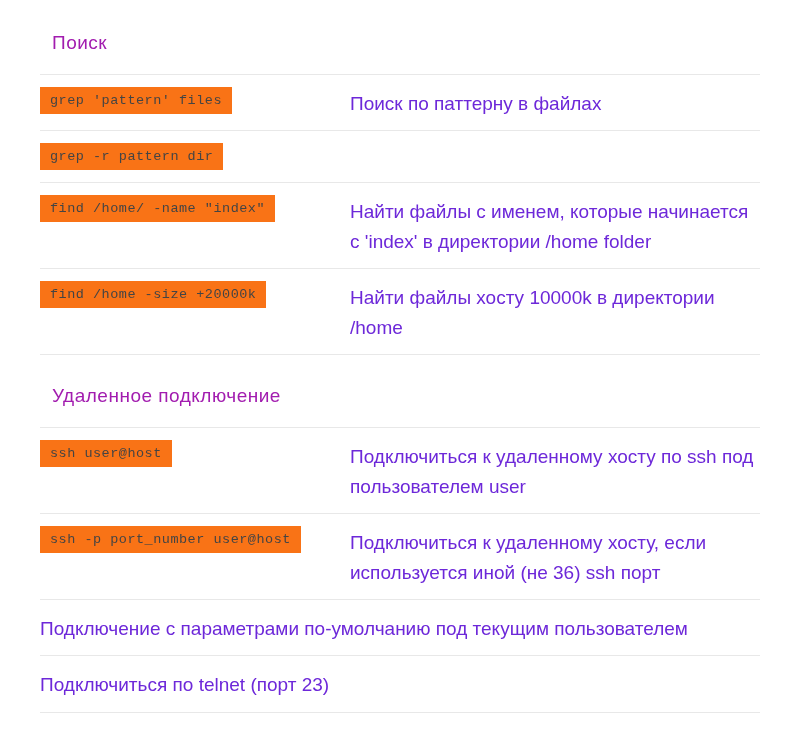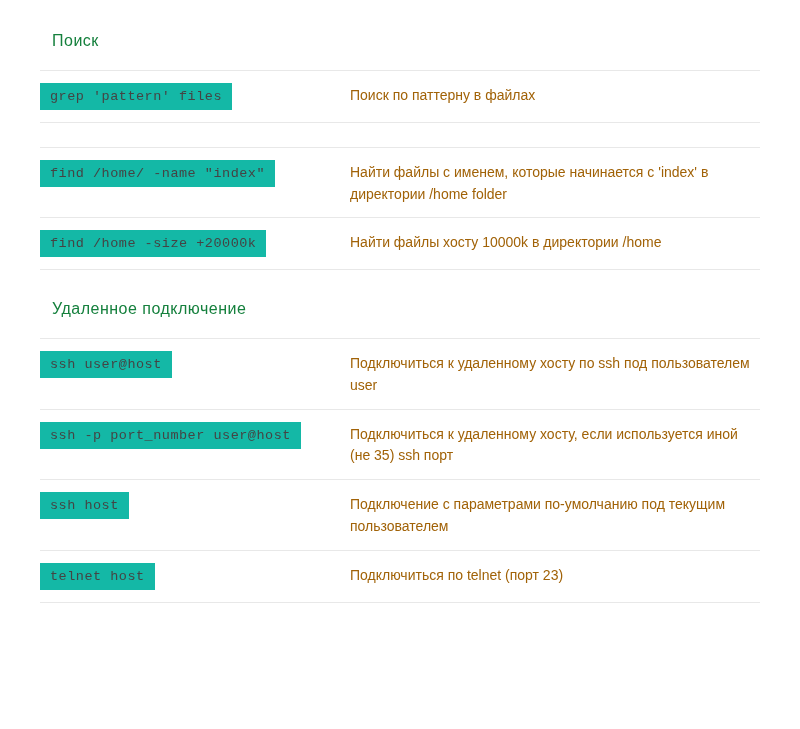--- a/index.html
+++ b/index.html
@@ -4,69 +4,72 @@
   <style>
     * { box-sizing: border-box; margin: 0; padding: 0; }
     body {
       font-family: -apple-system, BlinkMacSystemFont, "Segoe UI", Arial, sans-serif;
       background: #ffffff;
       width: 800px;
       padding: 20px 40px 30px 40px;
       color: #555;
     }
     .section-title {
-      font-size: 16px;
+      font-size: 19px;
       font-weight: 400;
-      color: #15803d;
+      color: #a21caf;
       margin: 12px 0 20px 12px;
       letter-spacing: 0.5px;
     }
     .row {
       display: flex;
       align-items: flex-start;
       padding: 12px 0;
       border-bottom: 1px solid #e8e8e8;
     }
     .row:first-of-type {
       border-top: 1px solid #e8e8e8;
     }
     .cmd-col {
       width: 310px;
       flex-shrink: 0;
     }
     .desc-col {
       flex: 1;
-      font-size: 14px;
+      font-size: 19px;
       line-height: 1.55;
-      color: #a16207;
+      color: #6d28d9;
       padding-top: 2px;
     }
     code.cmd {
       display: inline-block;
-      background: #14b8a6;
+      background: #f97316;
       font-family: "Courier New", Courier, monospace;
       font-size: 13.5px;
       color: #444;
       padding: 6px 10px;
       letter-spacing: 0.5px;
     }
     .section { margin-bottom: 30px; }
   </style>
 </head>
 <body>
 
 <div class="section">
   <h2 class="section-title">Поиск</h2>
   <div class="row">
     <div class="cmd-col">
       <code class="cmd">grep 'pattern' files</code>
     </div>
     <div class="desc-col">Поиск по паттерну в файлах</div>
   </div>
   <div class="row">
+    <div class="cmd-col">
+      <code class="cmd">grep -r pattern dir</code>
+    </div>
   </div>
   <div class="row">
     <div class="cmd-col">
       <code class="cmd">find /home/ -name "index"</code>
     </div>
     <div class="desc-col">Найти файлы с именем, которые начинается с 'index' в директории /home folder</div>
   </div>
   <div class="row">
     <div class="cmd-col">
       <code class="cmd">find /home -size +20000k</code>
@@ -80,27 +83,21 @@
   <div class="row">
     <div class="cmd-col">
       <code class="cmd">ssh user@host</code>
     </div>
     <div class="desc-col">Подключиться к удаленному хосту по ssh под пользователем user</div>
   </div>
   <div class="row">
     <div class="cmd-col">
       <code class="cmd">ssh -p port_number user@host</code>
     </div>
-    <div class="desc-col">Подключиться к удаленному хосту, если используется иной (не 35) ssh порт</div>
+    <div class="desc-col">Подключиться к удаленному хосту, если используется иной (не 36) ssh порт</div>
   </div>
   <div class="row">
-    <div class="cmd-col">
-      <code class="cmd">ssh host</code>
-    </div>
     <div class="desc-col">Подключение с параметрами по-умолчанию под текущим пользователем</div>
   </div>
   <div class="row">
-    <div class="cmd-col">
-      <code class="cmd">telnet host</code>
-    </div>
     <div class="desc-col">Подключиться по telnet (порт 23)</div>
   </div>
 </div>
 
 </body></html>

